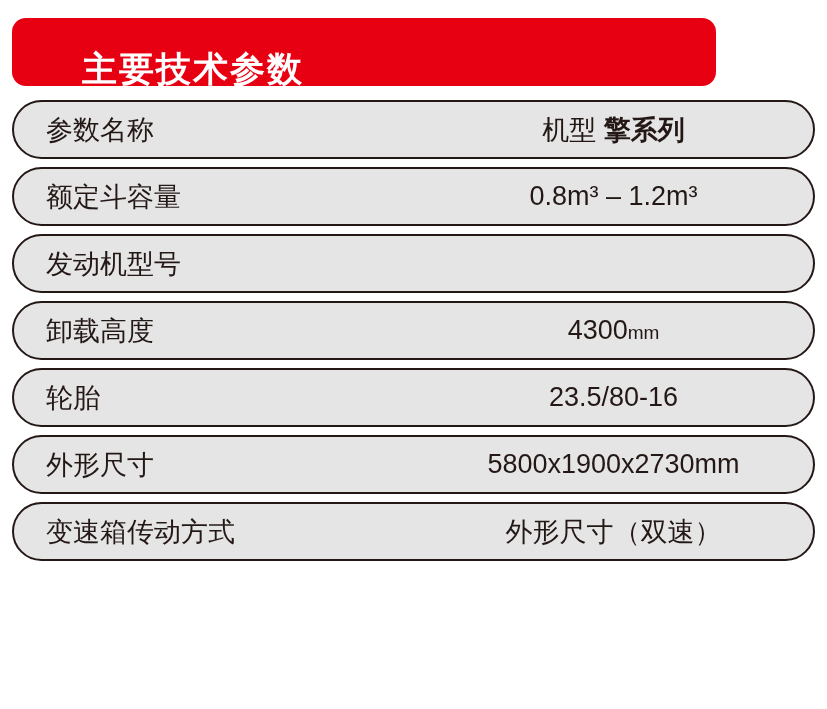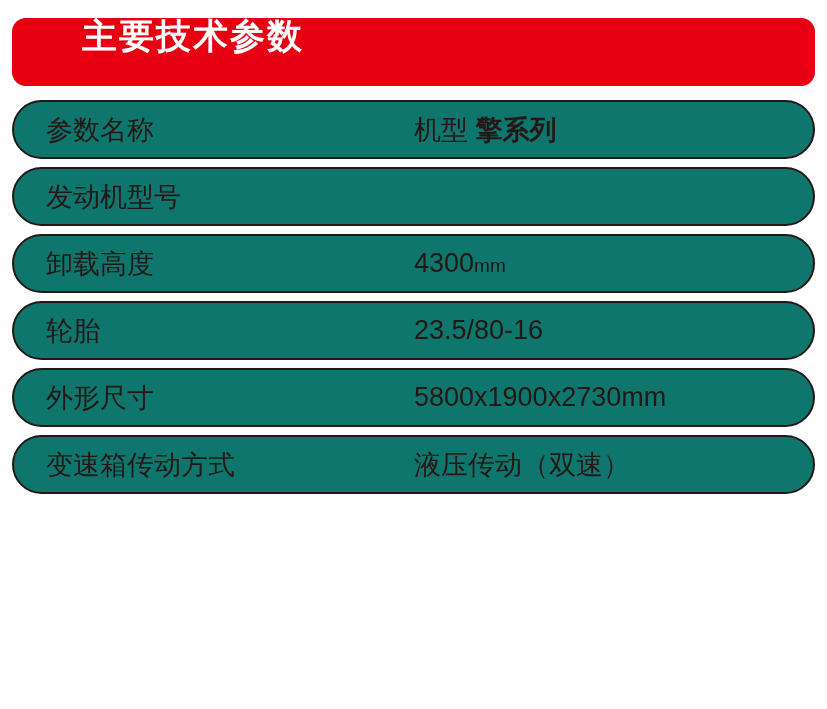--- a/index.html
+++ b/index.html
@@ -14,63 +14,64 @@
     overflow: hidden;
   }
   .sheet {
     width: 827px;
     height: 709px;
     position: relative;
     box-sizing: border-box;
     padding: 18px 12px 0 12px;
   }
   .title-bar {
-    width: 803px;
+    width: 704px;
     height: 68px;
     background: #e60012;
     border-radius: 14px;
     display: flex;
-    align-items: flex-start;
+    align-items: flex-end;
     box-sizing: border-box;
     padding-left: 70px;
     margin-bottom: 14px;
   }
   .title-text {
     color: #ffffff;
     font-size: 35px;
     font-weight: bold;
     letter-spacing: 2px;
     line-height: 1;
   }
   .spec-row {
     width: 803px;
     height: 59px;
     border: 2px solid #231815;
     border-radius: 30px;
     box-sizing: border-box;
     display: flex;
     align-items: center;
     margin-bottom: 8px;
-    background: #0f766e;
+    background: #e5e5e5;
   }
   .cell-name {
     width: 400px;
     flex: 0 0 400px;
     box-sizing: border-box;
     padding-left: 32px;
     font-size: 27px;
     color: #231815;
     white-space: nowrap;
   }
   .cell-value {
     flex: 1 1 auto;
     box-sizing: border-box;
     font-size: 27px;
     color: #231815;
     white-space: nowrap;
+    text-align: center;
   }
   .cell-value .model-strong {
     font-weight: bold;
   }
   .unit-small {
     font-size: 19px;
     margin-top: 20px;
   }
 </style>
 </head>
@@ -81,20 +82,24 @@
   <div class="title-bar">
     <span class="title-text">主要技术参数</span>
   </div>
 
   <div class="spec-row">
     <span class="cell-name">参数名称</span>
     <span class="cell-value"><span>机型 </span><span class="model-strong">擎系列</span></span>
   </div>
 
 
+  <div class="spec-row">
+    <span class="cell-name">额定斗容量</span>
+    <span class="cell-value">0.8m³ – 1.2m³</span>
+  </div>
 
   <div class="spec-row">
     <span class="cell-name">发动机型号</span>
   </div>
 
   <div class="spec-row">
     <span class="cell-name">卸载高度</span>
     <span class="cell-value"><span>4300</span><span class="unit-small">mm</span></span>
   </div>
 
@@ -104,16 +109,16 @@
   </div>
 
   <div class="spec-row">
     <span class="cell-name">外形尺寸</span>
     <span class="cell-value">5800x1900x2730mm</span>
   </div>
 
 
   <div class="spec-row">
     <span class="cell-name">变速箱传动方式</span>
-    <span class="cell-value">液压传动（双速）</span>
+    <span class="cell-value">外形尺寸（双速）</span>
   </div>
 
 </div>
 
 </body></html>

